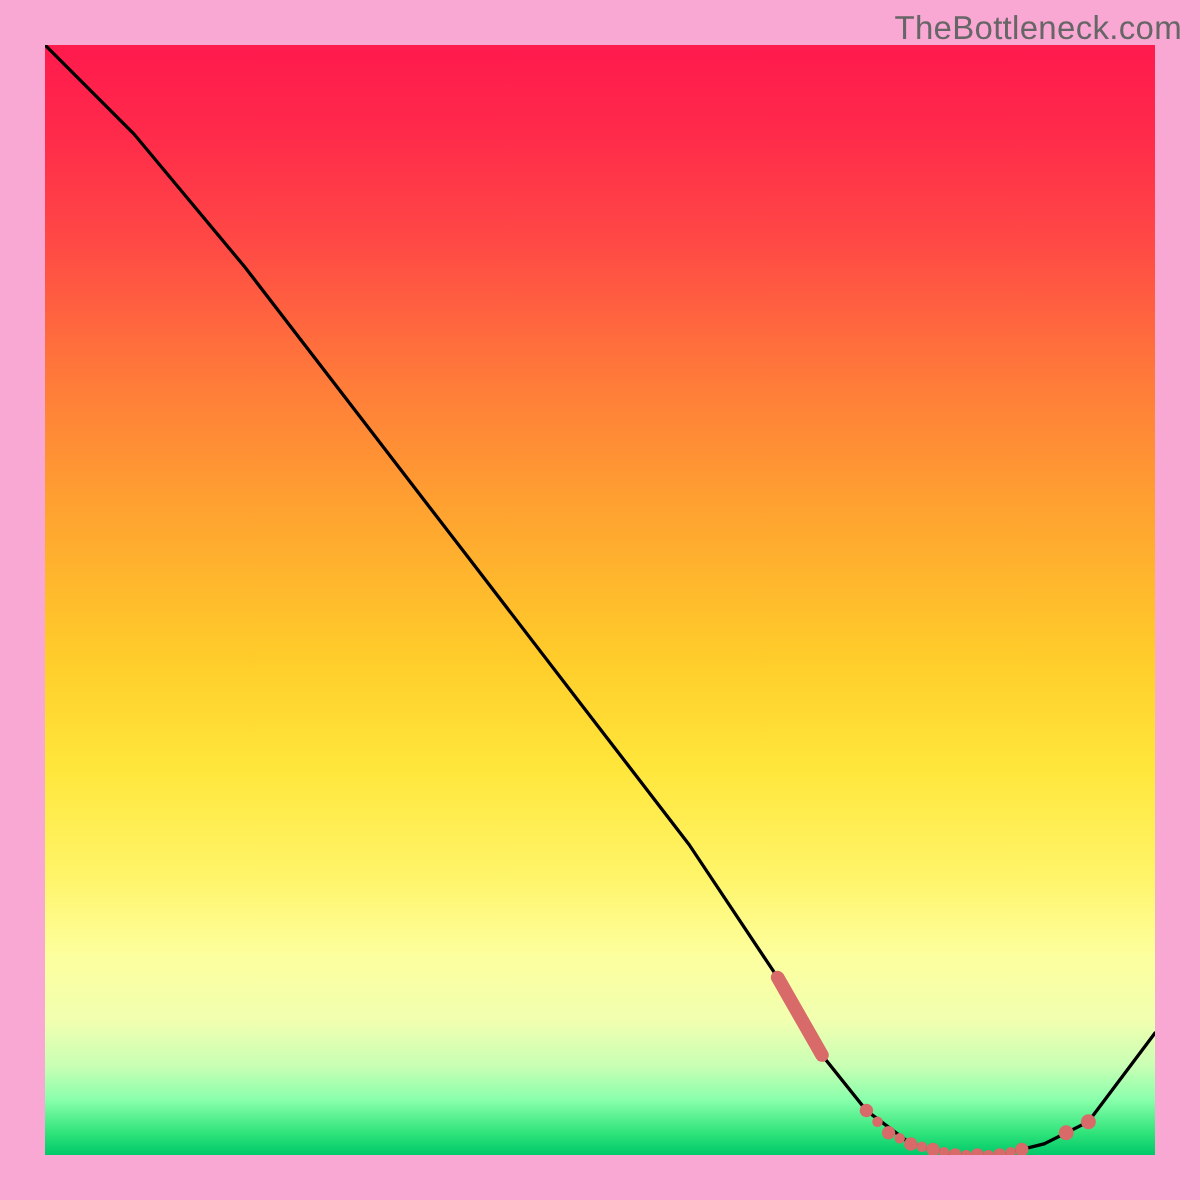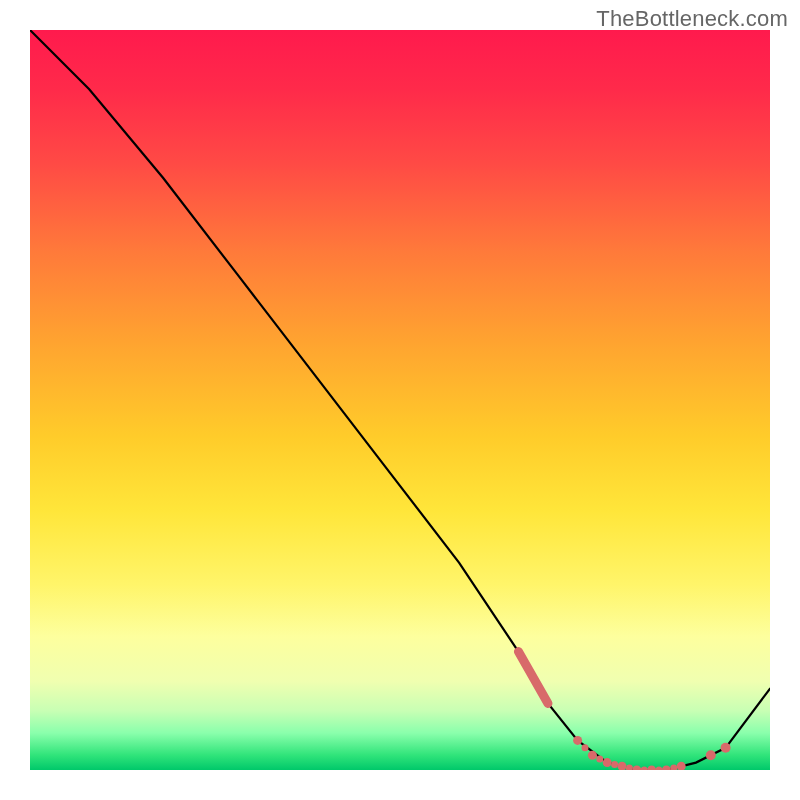--- a/index.html
+++ b/index.html
@@ -8,21 +8,21 @@
     width: 800px;
     height: 800px;
     background: #000;
     overflow: hidden;
     font-family: Arial, Helvetica, sans-serif;
   }
   .frame {
     position: relative;
     width: 800px;
     height: 800px;
-    background: #ffffff;
+    background: #f9a8d4;
   }
   .plot {
     position: absolute;
     left: 30px;
     top: 30px;
     width: 740px;
     height: 740px;
     background: linear-gradient(to bottom,
       #ff1a4d 0%,
       #ff2a4a 8%,

